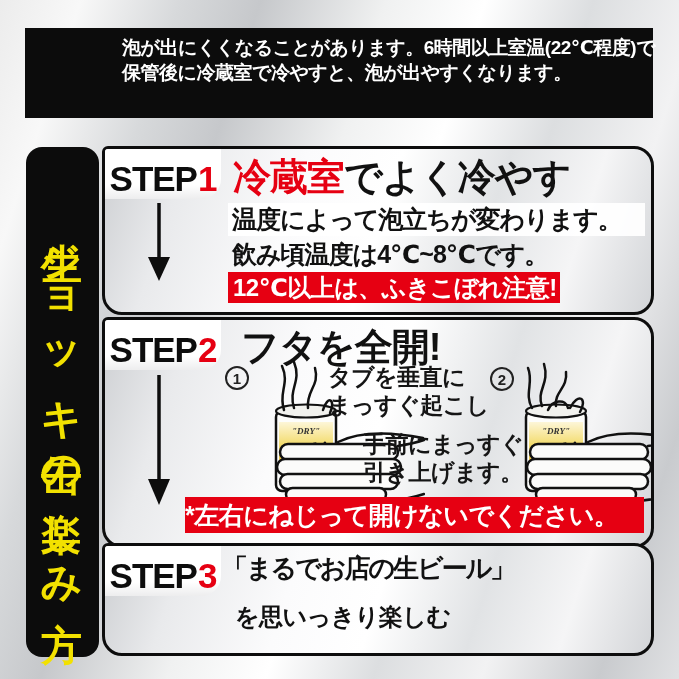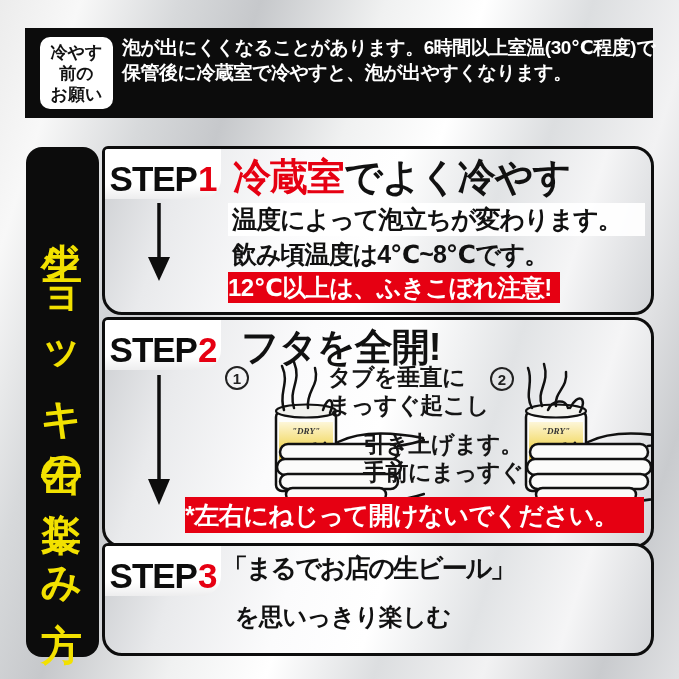--- a/index.html
+++ b/index.html
@@ -75,21 +75,21 @@
     font-weight:bold;font-size:25px;line-height:33px;letter-spacing:-1px;
     color:#111;white-space:nowrap;padding-left:4px;box-sizing:border-box;
   }
   .s1a{top:54px;background:rgba(255,255,255,0.92);}
   .s1b{top:89px;}
   .warnband{
     position:absolute;background:#e60012;color:#fff;font-weight:bold;
     white-space:nowrap;box-sizing:border-box;z-index:2;
   }
   .w1{left:123px;top:123px;width:332px;height:31px;
-      font-size:24px;line-height:31px;letter-spacing:-0.5px;}
+      font-size:24px;line-height:31px;letter-spacing:-0.5px;padding-left:5px;}
   .w2{left:80px;top:177px;width:459px;height:36px;
       font-size:25px;line-height:36px;letter-spacing:-0.5px;}
   .fig-num{
     position:absolute;width:24px;height:24px;border:2px solid #222;
     border-radius:50%;color:#222;font-size:15px;font-weight:bold;
     display:flex;align-items:center;justify-content:center;z-index:4;
     box-sizing:border-box;background:transparent;
   }
   .n1{left:120px;top:46px;}
   .n2{left:385px;top:47px;}
@@ -102,27 +102,22 @@
   .can-svg{position:absolute;z-index:1;}
   .can1{left:115px;top:38px;}
   .can2{left:365px;top:38px;}
 </style>
 </head>
 <body>
 
 <div class="stage">
 
   <div class="notice">
-    <div class="notice-label">
-      <div>冷やす</div>
-      <div>前の</div>
-      <div>お願い</div>
-    </div>
     <div class="notice-body">
-      <div>泡が出にくくなることがあります。6時間以上室温(30℃程度)で</div>
+      <div>泡が出にくくなることがあります。6時間以上室温(22℃程度)で</div>
       <div>保管後に冷蔵室で冷やすと、泡が出やすくなります。</div>
     </div>
   </div>
 
   <div class="sidebar">
     <div class="sidebar-text">生ジョッキ缶の楽しみ方</div>
   </div>
 
   <section class="step step1">
     <div class="step-label">
@@ -204,22 +199,22 @@
       <path d="M100,50 C108,34 118,40 110,54" fill="none" stroke="#111" stroke-width="2.5" stroke-linecap="round"></path>
       <path d="M78,52 C82,42 96,40 98,50" fill="none" stroke="#111" stroke-width="2.5" stroke-linecap="round"></path>
       <rect x="60" y="86" width="118" height="16" rx="8" fill="#fbfbfa" stroke="#111" stroke-width="2.5"></rect>
       <rect x="57" y="101" width="124" height="16" rx="8" fill="#fbfbfa" stroke="#111" stroke-width="2.5"></rect>
       <rect x="60" y="116" width="118" height="15" rx="7.5" fill="#fbfbfa" stroke="#111" stroke-width="2.5"></rect>
       <rect x="66" y="130" width="100" height="13" rx="6.5" fill="#fbfbfa" stroke="#111" stroke-width="2.5"></rect>
       <path d="M178,88 C190,86 198,84 204,82" fill="none" stroke="#111" stroke-width="2.5" stroke-linecap="round"></path>
       <path d="M166,143 C180,142 195,139 204,136" fill="none" stroke="#111" stroke-width="2.5" stroke-linecap="round"></path>
     </svg>
     <div class="caption c2">
+      <div>手前にまっすぐ</div>
       <div>引き上げます。</div>
-      <div>手前にまっすぐ</div>
     </div>
 
     <div class="warnband w2">*左右にねじって開けないでください。</div>
   </section>
 
   <section class="step step3">
     <div class="step-label">
       <span>STEP</span>
         <span class="step-num">3</span>
     </div>

